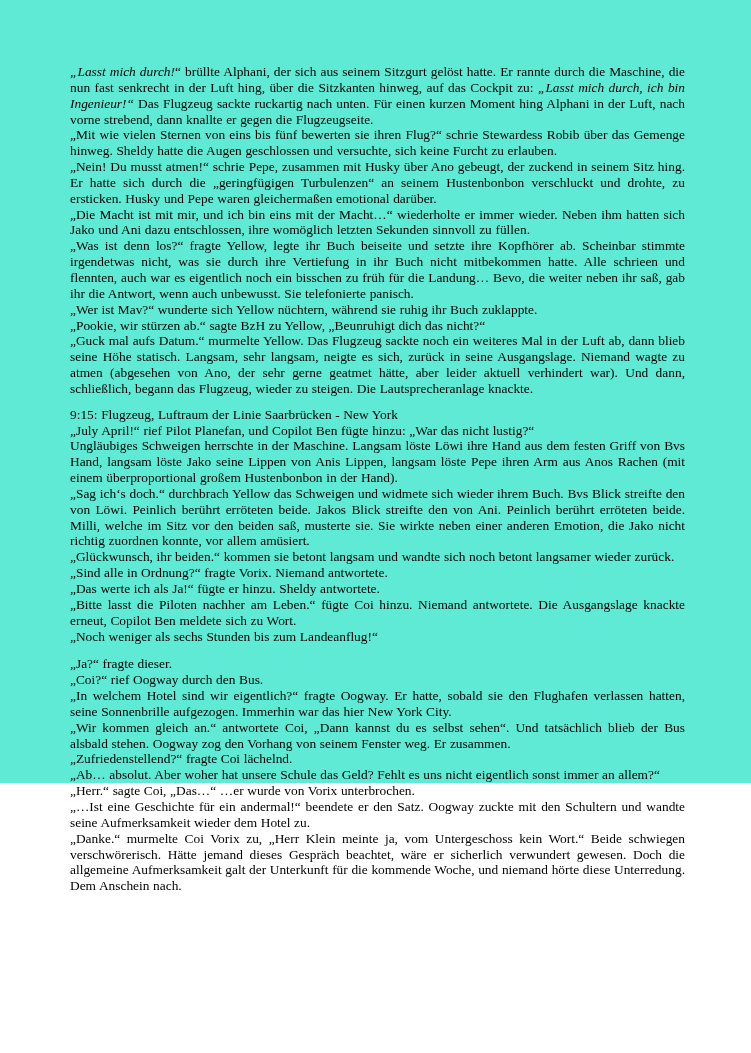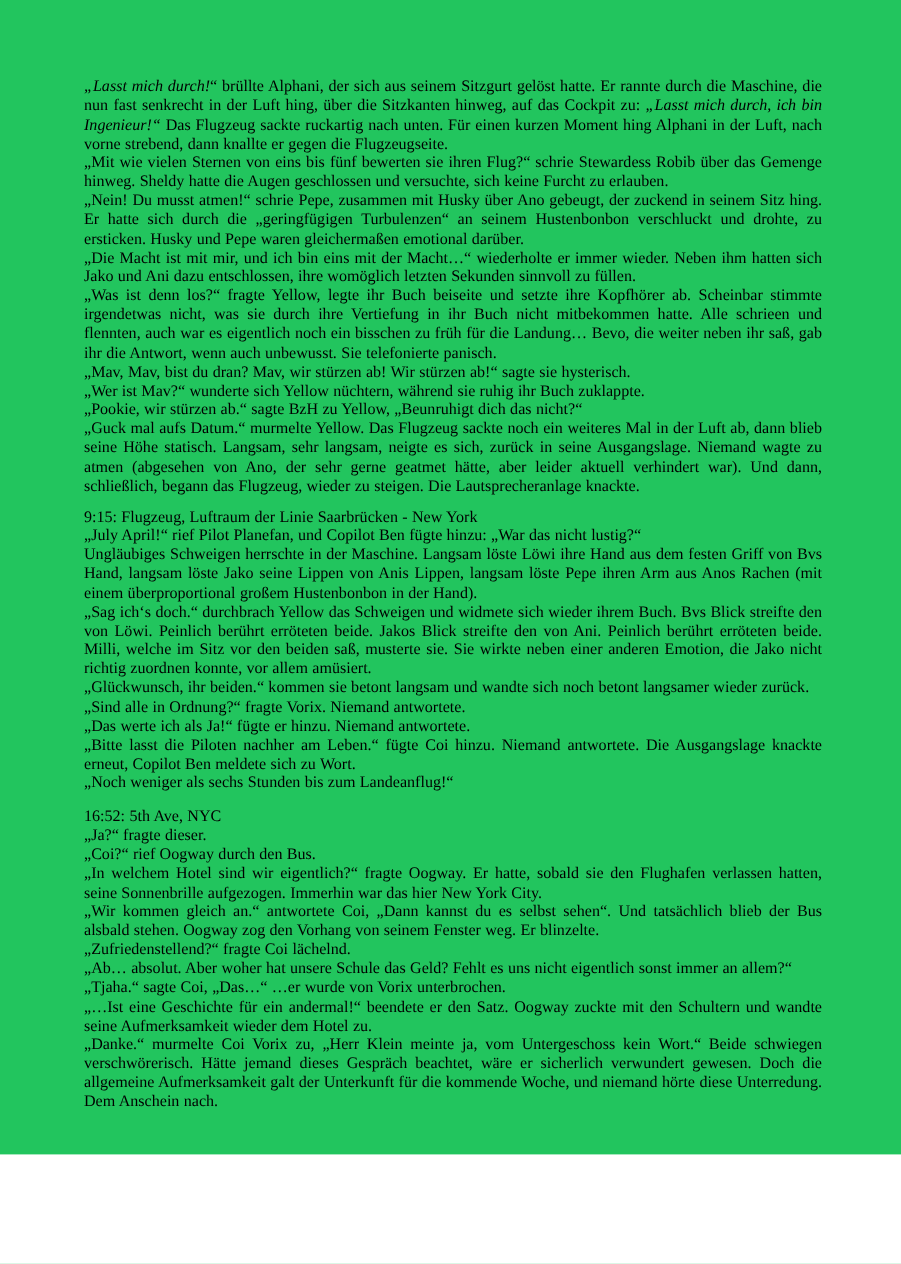--- a/index.html
+++ b/index.html
@@ -6,22 +6,22 @@
     margin: 0;
     padding: 0;
     width: 751px;
     height: 1053px;
     background: #ffffff;
     overflow: hidden;
   }
   .page {
     position: relative;
     width: 751px;
-    height: 962px;
-    background: #22c55e;
+    height: 783px;
+    background: #5eead4;
   }
   .text-block {
     position: absolute;
     left: 70px;
     top: 64px;
     width: 615px;
     font-family: "Liberation Serif", "DejaVu Serif", serif;
     font-size: 13.4px;
     line-height: 15.85px;
     color: #000000;
@@ -45,39 +45,37 @@
 </head>
 <body>
 
 <div class="page">
   <div class="text-block">
       <p><span class="it">„Lasst mich durch!</span><span>“ brüllte Alphani, der sich aus seinem Sitzgurt gelöst hatte. Er rannte durch die Maschine, die nun fast senkrecht in der Luft hing, über die Sitzkanten hinweg, auf das Cockpit zu: </span><span class="it">„Lasst mich durch, ich bin Ingenieur!“</span><span> Das Flugzeug sackte ruckartig nach unten. Für einen kurzen Moment hing Alphani in der Luft, nach vorne strebend, dann knallte er gegen die Flugzeugseite.</span></p>
       <p><span>„Mit wie vielen Sternen von eins bis fünf bewerten sie ihren Flug?“ schrie Stewardess Robib über das Gemenge hinweg. Sheldy hatte die Augen geschlossen und versuchte, sich keine Furcht zu erlauben.</span></p>
       <p><span>„Nein! Du musst atmen!“ schrie Pepe, zusammen mit Husky über Ano gebeugt, der zuckend in seinem Sitz hing. Er hatte sich durch die „geringfügigen Turbulenzen“ an seinem Hustenbonbon verschluckt und drohte, zu ersticken. Husky und Pepe waren gleichermaßen emotional darüber.</span></p>
       <p><span>„Die Macht ist mit mir, und ich bin eins mit der Macht…“ wiederholte er immer wieder. Neben ihm hatten sich Jako und Ani dazu entschlossen, ihre womöglich letzten Sekunden sinnvoll zu füllen.</span></p>
       <p><span>„Was ist denn los?“ fragte Yellow, legte ihr Buch beiseite und setzte ihre Kopfhörer ab. Scheinbar stimmte irgendetwas nicht, was sie durch ihre Vertiefung in ihr Buch nicht mitbekommen hatte. Alle schrieen und flennten, auch war es eigentlich noch ein bisschen zu früh für die Landung… Bevo, die weiter neben ihr saß, gab ihr die Antwort, wenn auch unbewusst. Sie telefonierte panisch.</span></p>
-      <p><span>„Mav, Mav, bist du dran? Mav, wir stürzen ab! Wir stürzen ab!“ sagte sie hysterisch.</span></p>
       <p><span>„Wer ist Mav?“ wunderte sich Yellow nüchtern, während sie ruhig ihr Buch zuklappte.</span></p>
       <p><span>„Pookie, wir stürzen ab.“ sagte BzH zu Yellow, „Beunruhigt dich das nicht?“</span></p>
       <p><span>„Guck mal aufs Datum.“ murmelte Yellow. Das Flugzeug sackte noch ein weiteres Mal in der Luft ab, dann blieb seine Höhe statisch. Langsam, sehr langsam, neigte es sich, zurück in seine Ausgangslage. Niemand wagte zu atmen (abgesehen von Ano, der sehr gerne geatmet hätte, aber leider aktuell verhindert war). Und dann, schließlich, begann das Flugzeug, wieder zu steigen. Die Lautsprecheranlage knackte.</span></p>
       <div class="blank-line" style="height: 10px;"></div>
       <p><span>9:15: Flugzeug, Luftraum der Linie Saarbrücken - New York</span></p>
       <p><span>„July April!“ rief Pilot Planefan, und Copilot Ben fügte hinzu: „War das nicht lustig?“</span></p>
       <p><span>Ungläubiges Schweigen herrschte in der Maschine. Langsam löste Löwi ihre Hand aus dem festen Griff von Bvs Hand, langsam löste Jako seine Lippen von Anis Lippen, langsam löste Pepe ihren Arm aus Anos Rachen (mit einem überproportional großem Hustenbonbon in der Hand).</span></p>
       <p><span>„Sag ich‘s doch.“ durchbrach Yellow das Schweigen und widmete sich wieder ihrem Buch. Bvs Blick streifte den von Löwi. Peinlich berührt erröteten beide. Jakos Blick streifte den von Ani. Peinlich berührt erröteten beide. Milli, welche im Sitz vor den beiden saß, musterte sie. Sie wirkte neben einer anderen Emotion, die Jako nicht richtig zuordnen konnte, vor allem amüsiert.</span></p>
       <p><span>„Glückwunsch, ihr beiden.“ kommen sie betont langsam und wandte sich noch betont langsamer wieder zurück.</span></p>
       <p><span>„Sind alle in Ordnung?“ fragte Vorix. Niemand antwortete.</span></p>
-      <p><span>„Das werte ich als Ja!“ fügte er hinzu. Niemand antwortete.</span></p>
+      <p><span>„Das werte ich als Ja!“ fügte er hinzu. Sheldy antwortete.</span></p>
       <p><span>„Bitte lasst die Piloten nachher am Leben.“ fügte Coi hinzu. Niemand antwortete. Die Ausgangslage knackte erneut, Copilot Ben meldete sich zu Wort.</span></p>
       <p><span>„Noch weniger als sechs Stunden bis zum Landeanflug!“</span></p>
       <div class="blank-line" style="height: 12px;"></div>
-      <p><span>16:52: 5th Ave, NYC</span></p>
       <p><span>„Ja?“ fragte dieser.</span></p>
       <p><span>„Coi?“ rief Oogway durch den Bus.</span></p>
       <p><span>„In welchem Hotel sind wir eigentlich?“ fragte Oogway. Er hatte, sobald sie den Flughafen verlassen hatten, seine Sonnenbrille aufgezogen. Immerhin war das hier New York City.</span></p>
-      <p><span>„Wir kommen gleich an.“ antwortete Coi, „Dann kannst du es selbst sehen“. Und tatsächlich blieb der Bus alsbald stehen. Oogway zog den Vorhang von seinem Fenster weg. Er blinzelte.</span></p>
+      <p><span>„Wir kommen gleich an.“ antwortete Coi, „Dann kannst du es selbst sehen“. Und tatsächlich blieb der Bus alsbald stehen. Oogway zog den Vorhang von seinem Fenster weg. Er zusammen.</span></p>
       <p><span>„Zufriedenstellend?“ fragte Coi lächelnd.</span></p>
       <p><span>„Ab… absolut. Aber woher hat unsere Schule das Geld? Fehlt es uns nicht eigentlich sonst immer an allem?“</span></p>
-      <p><span>„Tjaha.“ sagte Coi, „Das…“ …er wurde von Vorix unterbrochen.</span></p>
+      <p><span>„Herr.“ sagte Coi, „Das…“ …er wurde von Vorix unterbrochen.</span></p>
       <p><span>„…Ist eine Geschichte für ein andermal!“ beendete er den Satz. Oogway zuckte mit den Schultern und wandte seine Aufmerksamkeit wieder dem Hotel zu.</span></p>
       <p><span>„Danke.“ murmelte Coi Vorix zu, „Herr Klein meinte ja, vom Untergeschoss kein Wort.“ Beide schwiegen verschwörerisch. Hätte jemand dieses Gespräch beachtet, wäre er sicherlich verwundert gewesen. Doch die allgemeine Aufmerksamkeit galt der Unterkunft für die kommende Woche, und niemand hörte diese Unterredung. Dem Anschein nach.</span></p>
     </div>
 </div>
 
 </body></html>

